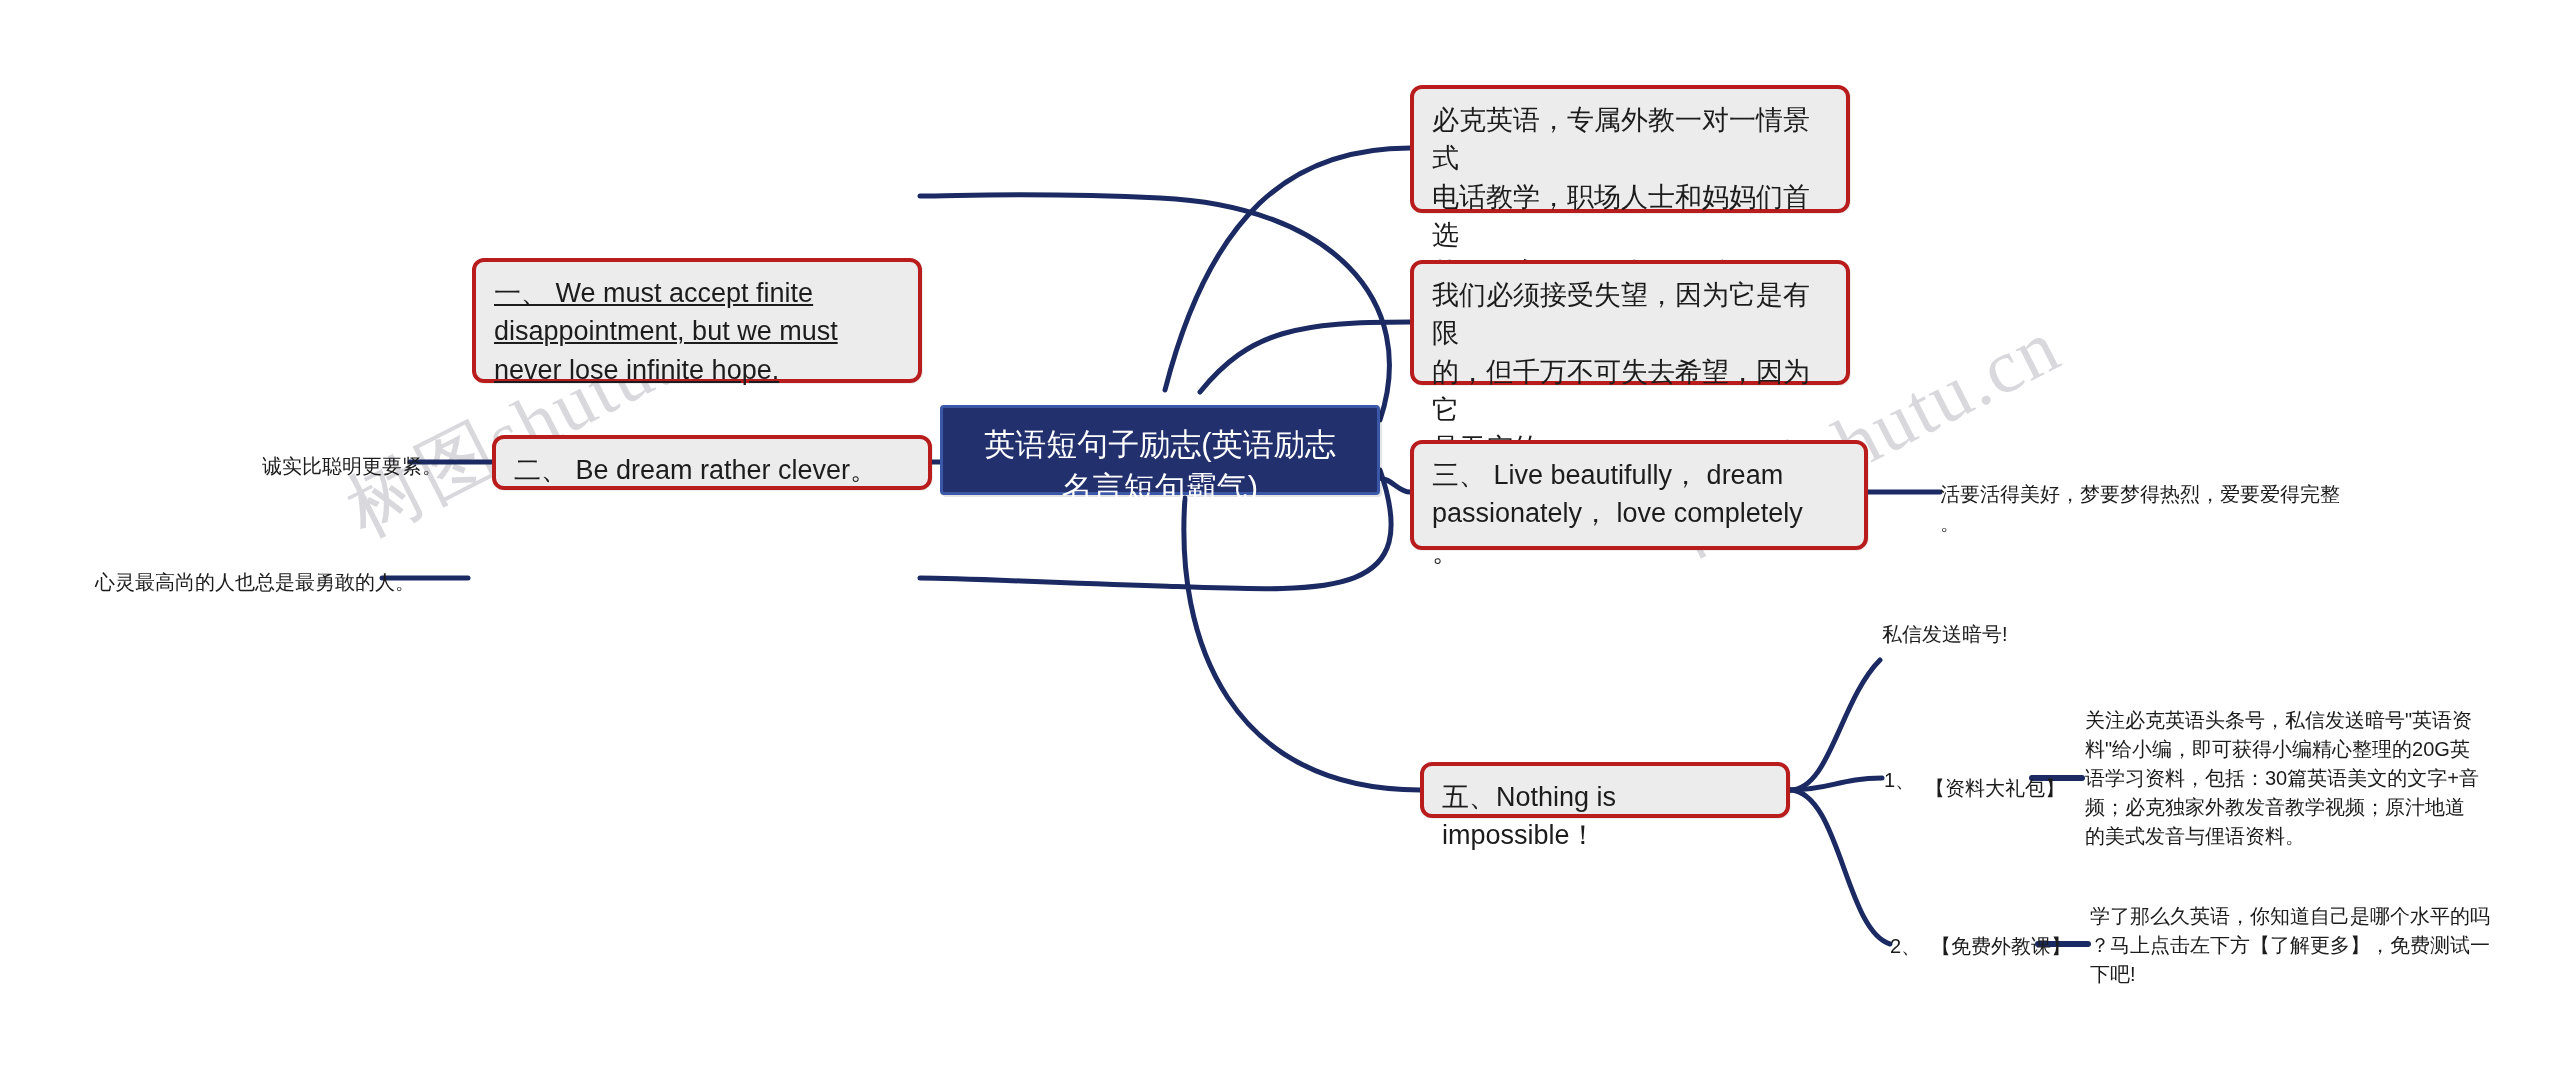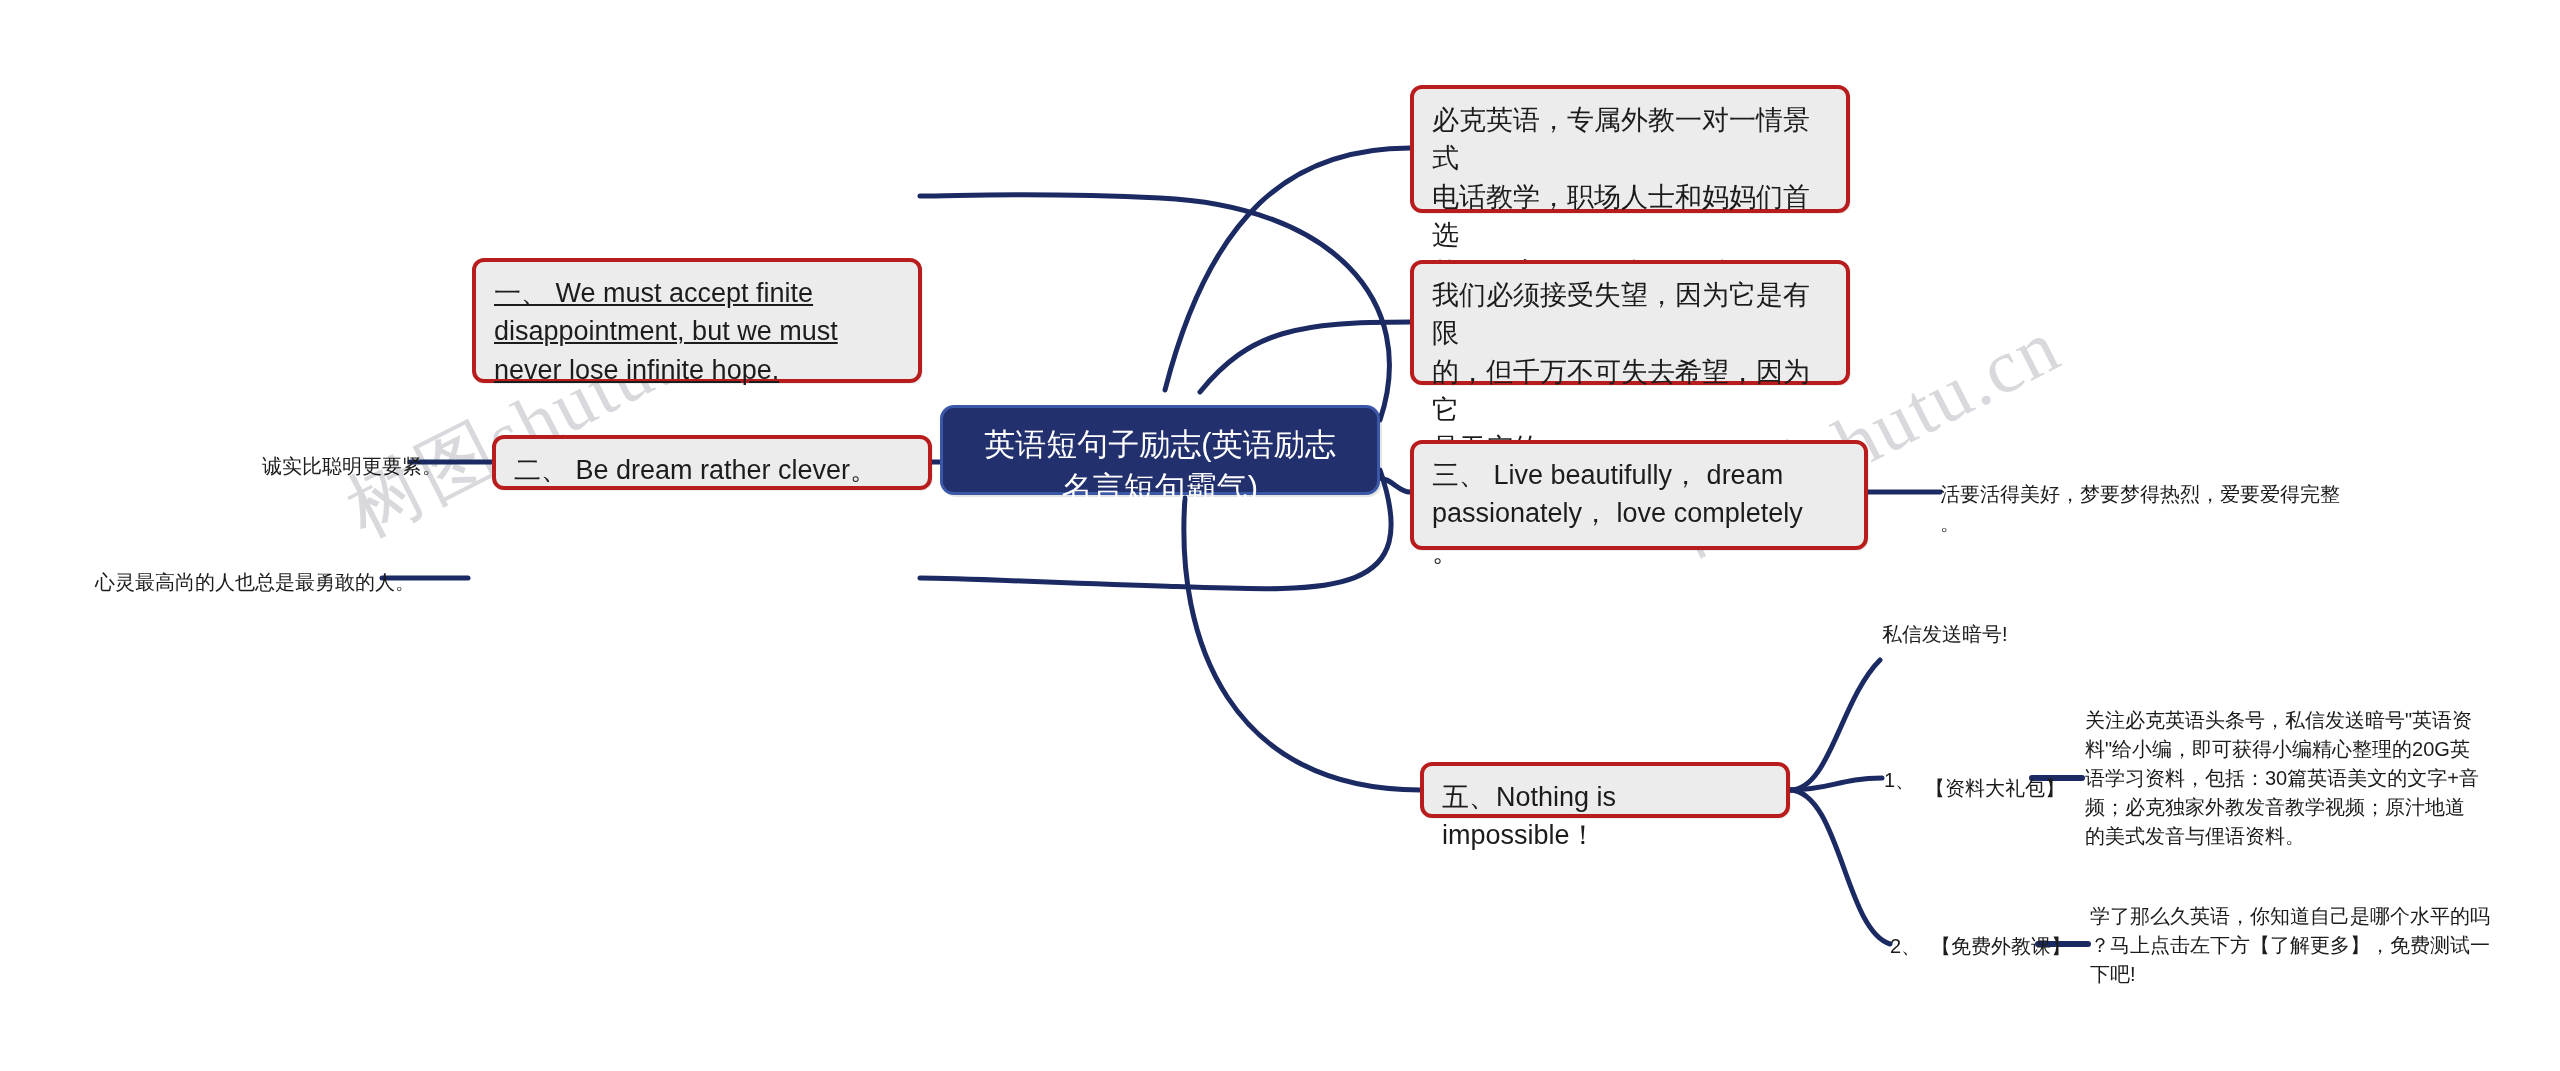--- a/index.html
+++ b/index.html
@@ -64,21 +64,21 @@
     line-height: 1.42;
     padding: 12px 16px 12px 18px;
     box-sizing: border-box;
     white-space: pre-wrap;
     box-shadow: 1px 1px 0 rgba(0,0,0,0.07);
   }
 
   .root {
     background: #22306d;
     border: 3px solid #3b57a8;
-    border-radius: 14px;
+    border-radius: 4px;
     color: #ffffff;
     font-size: 31px;
     line-height: 1.38;
     text-align: center;
     padding: 16px 14px;
     box-sizing: border-box;
     white-space: pre-wrap;
     box-shadow: 2px 2px 0 rgba(0,0,0,0.10);
   }
 

